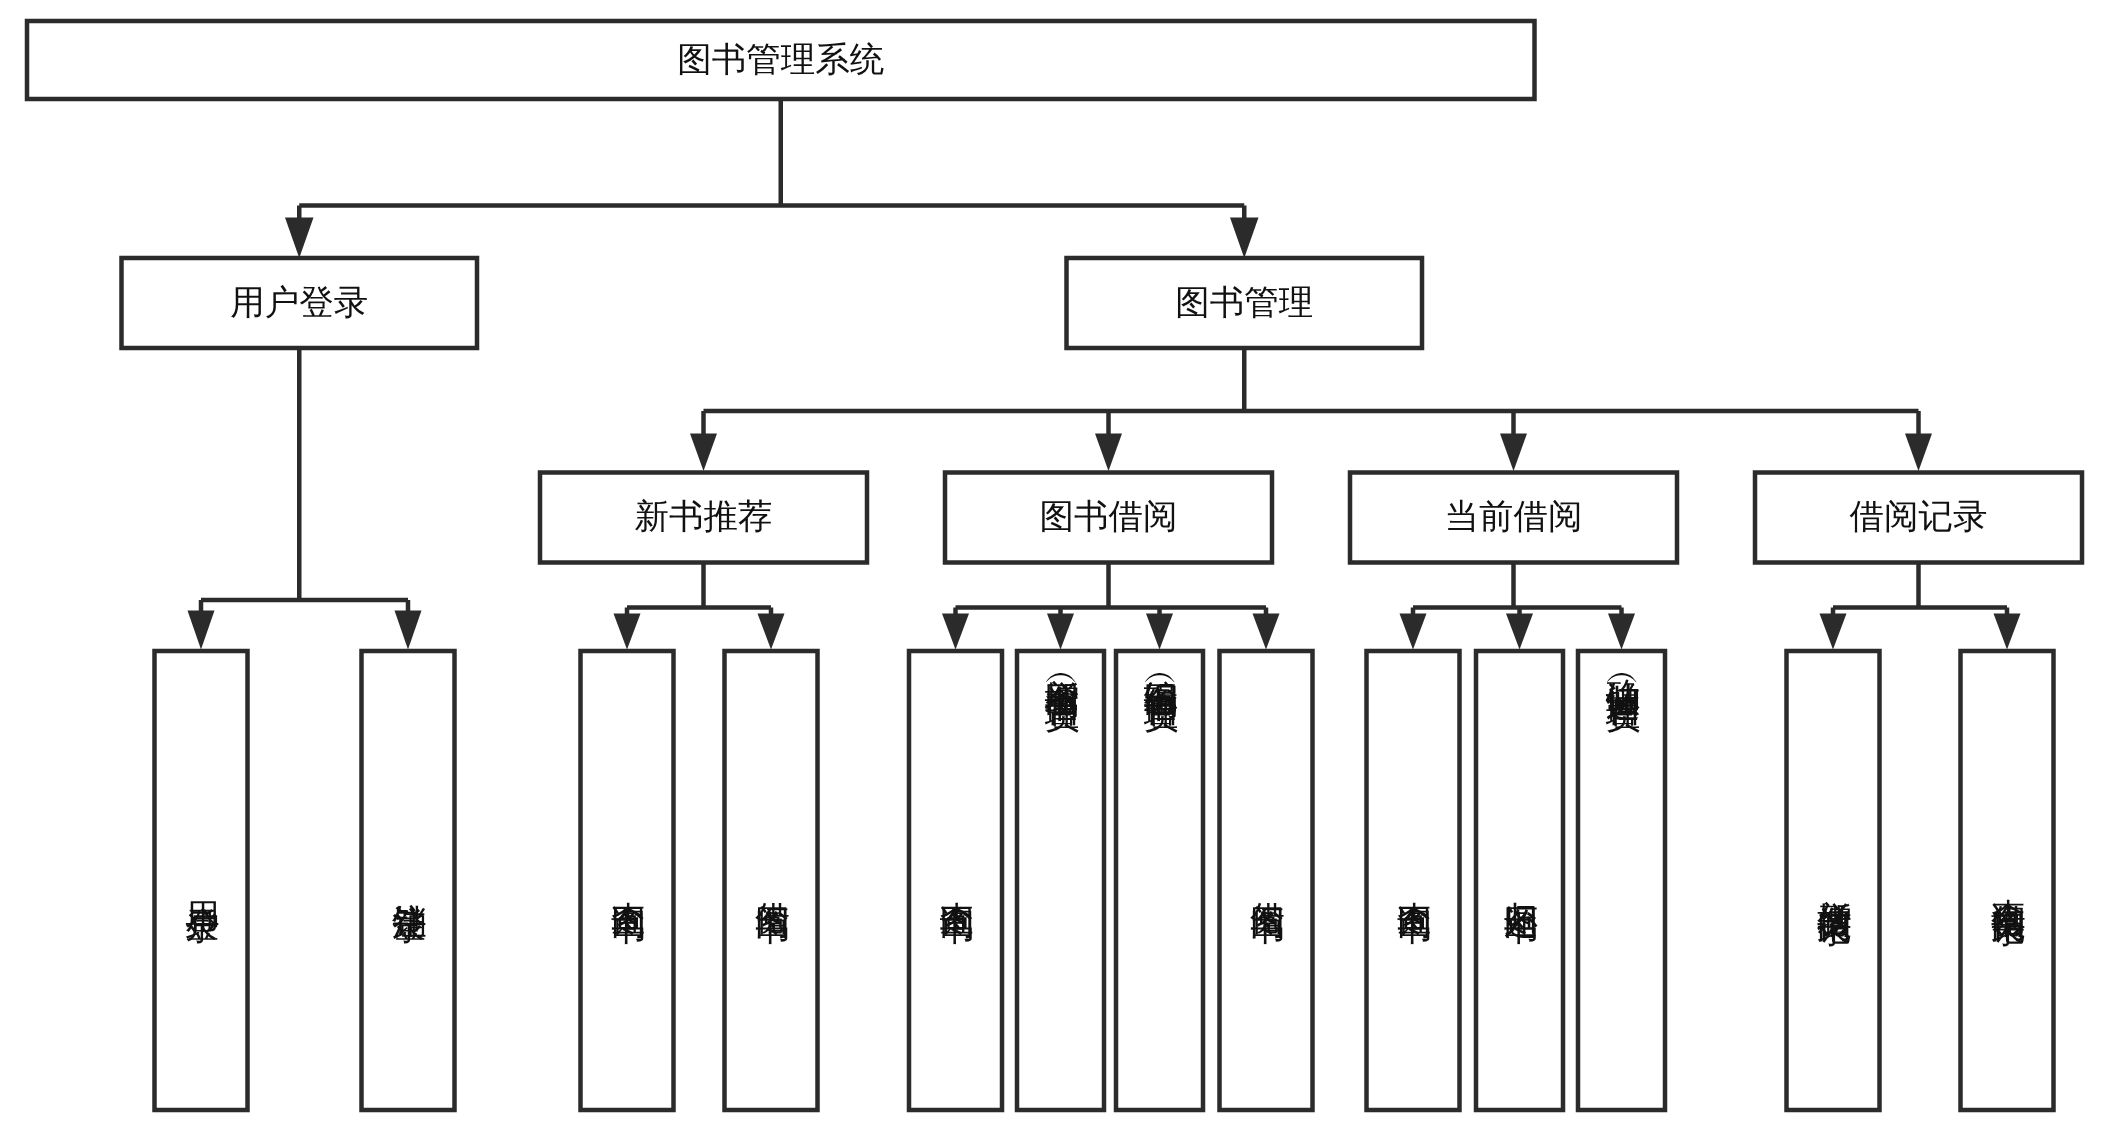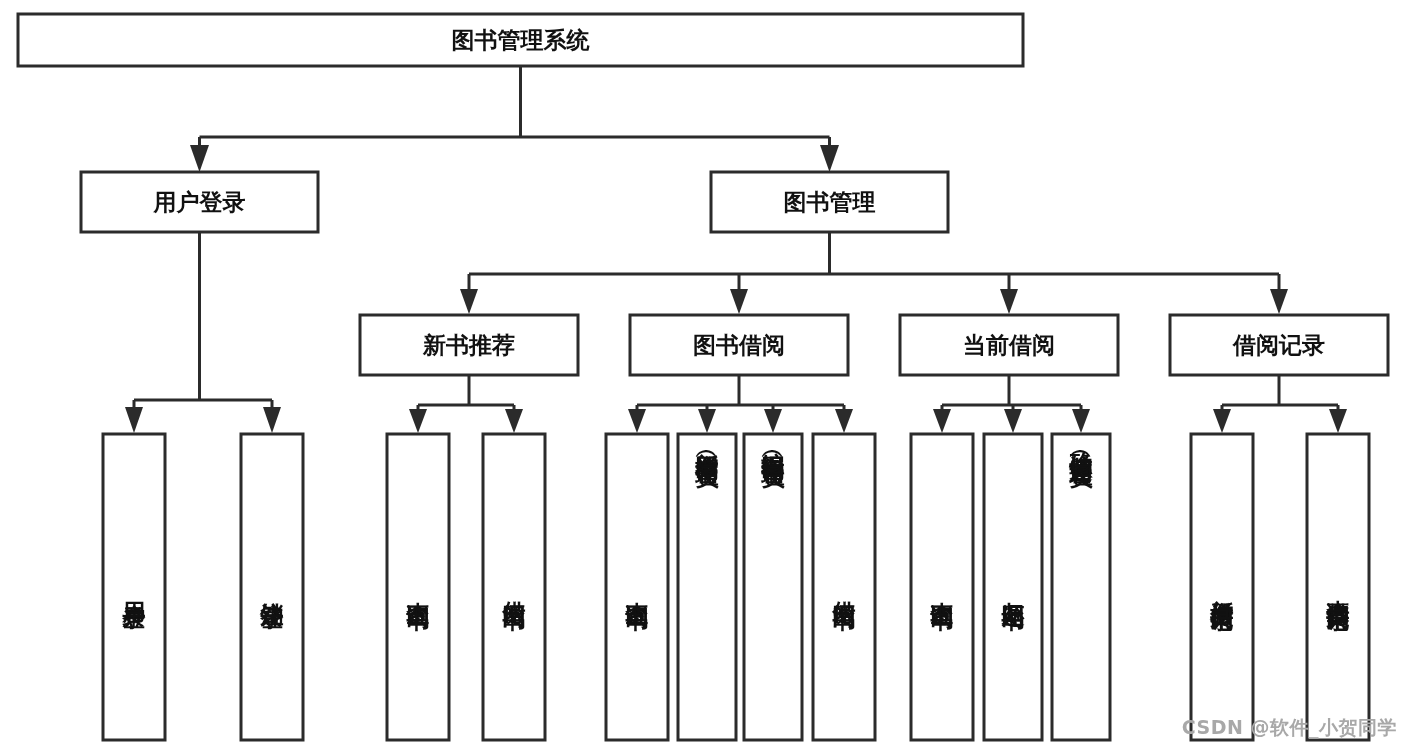--- a/index.html
+++ b/index.html
@@ -12,21 +12,20 @@
     width: 1405px;
     height: 747px;
     font-family: "DejaVu Sans", "Liberation Sans", sans-serif;
     overflow: hidden;
   }
   #diagram-root {
     position: relative;
     width: 1405px;
     height: 747px;
     background: #ffffff;
-    font-weight: bold;
   }
   svg.flow {
     position: absolute;
     left: 0;
     top: 0;
     width: 1405px;
     height: 747px;
     display: block;
   }
   .node-rect {
@@ -225,14 +224,13 @@
   <div class="leaf-label-wrap" style="left:1052px; top:434px; width:58px; height:306px; align-items:flex-start;">
     <span class="leaf-label">确认归还（管理员）</span>
   </div>
   <div class="leaf-label-wrap" style="left:1191px; top:434px; width:62px; height:306px;">
     <span class="leaf-label">新增借阅记录</span>
   </div>
   <div class="leaf-label-wrap" style="left:1307px; top:434px; width:62px; height:306px;">
     <span class="leaf-label">查询借阅记录</span>
   </div>
 
-  <div class="watermark">CSDN @软件_小贺同学</div>
 </div>
 
 </body></html>

